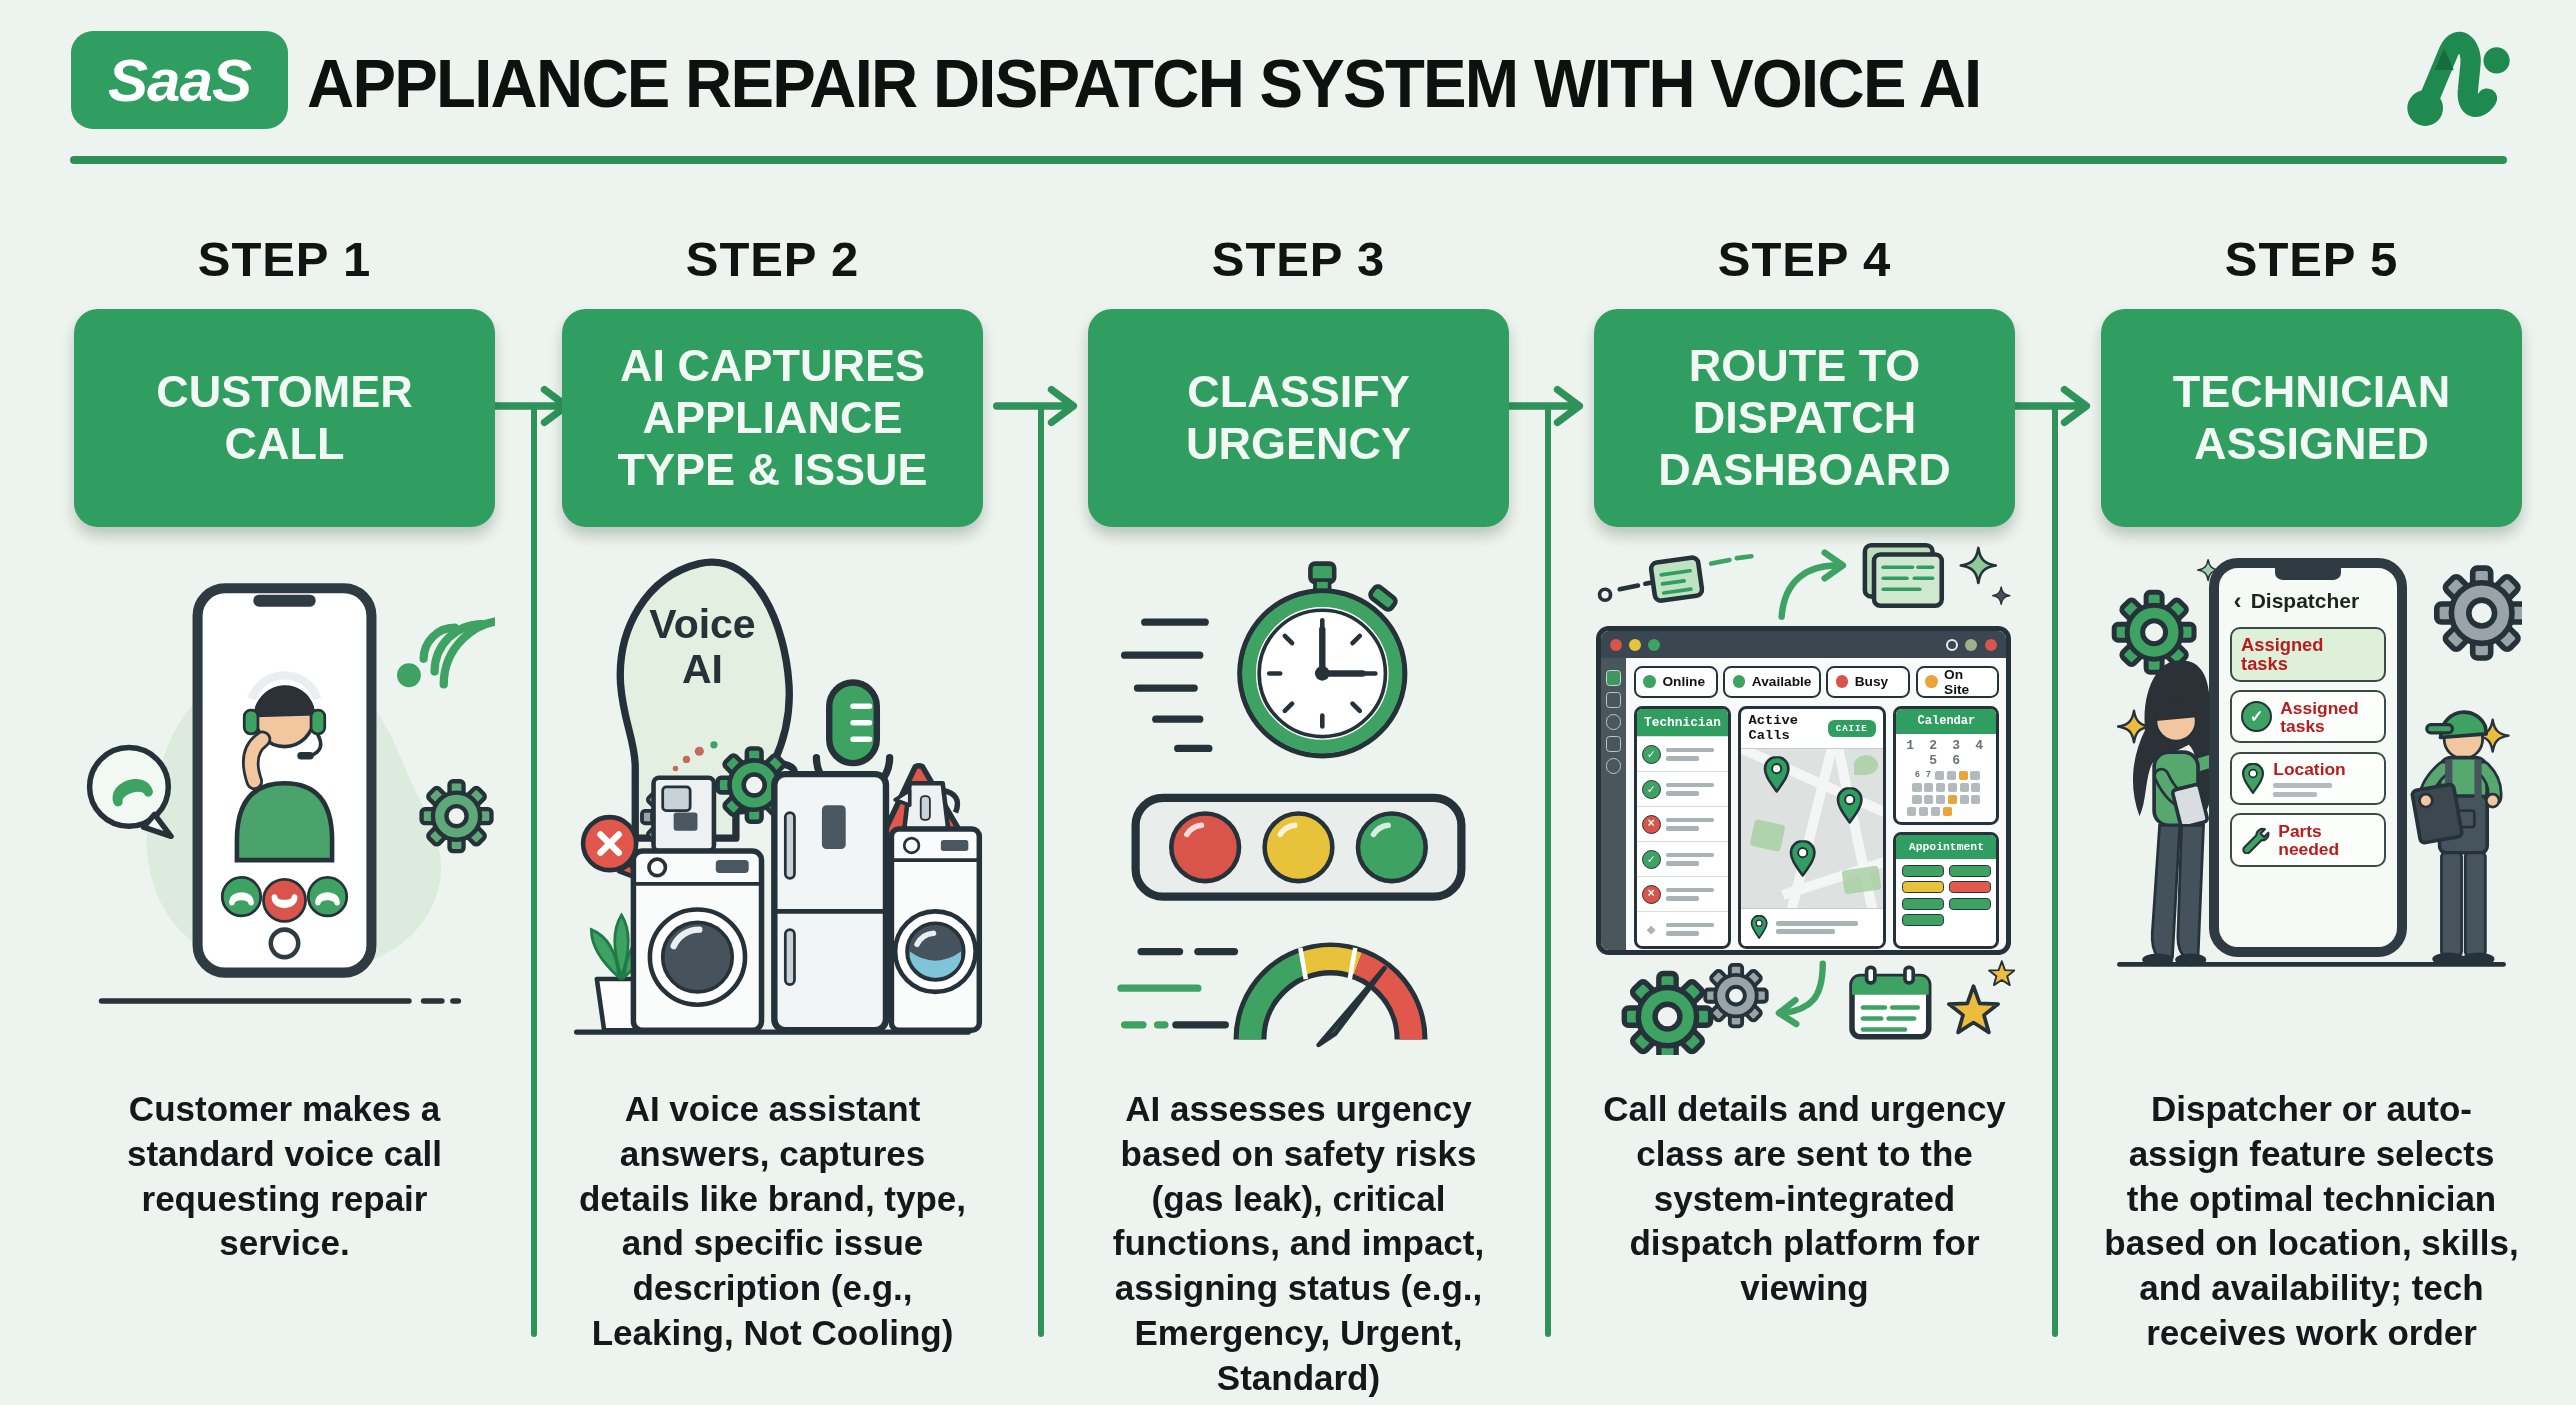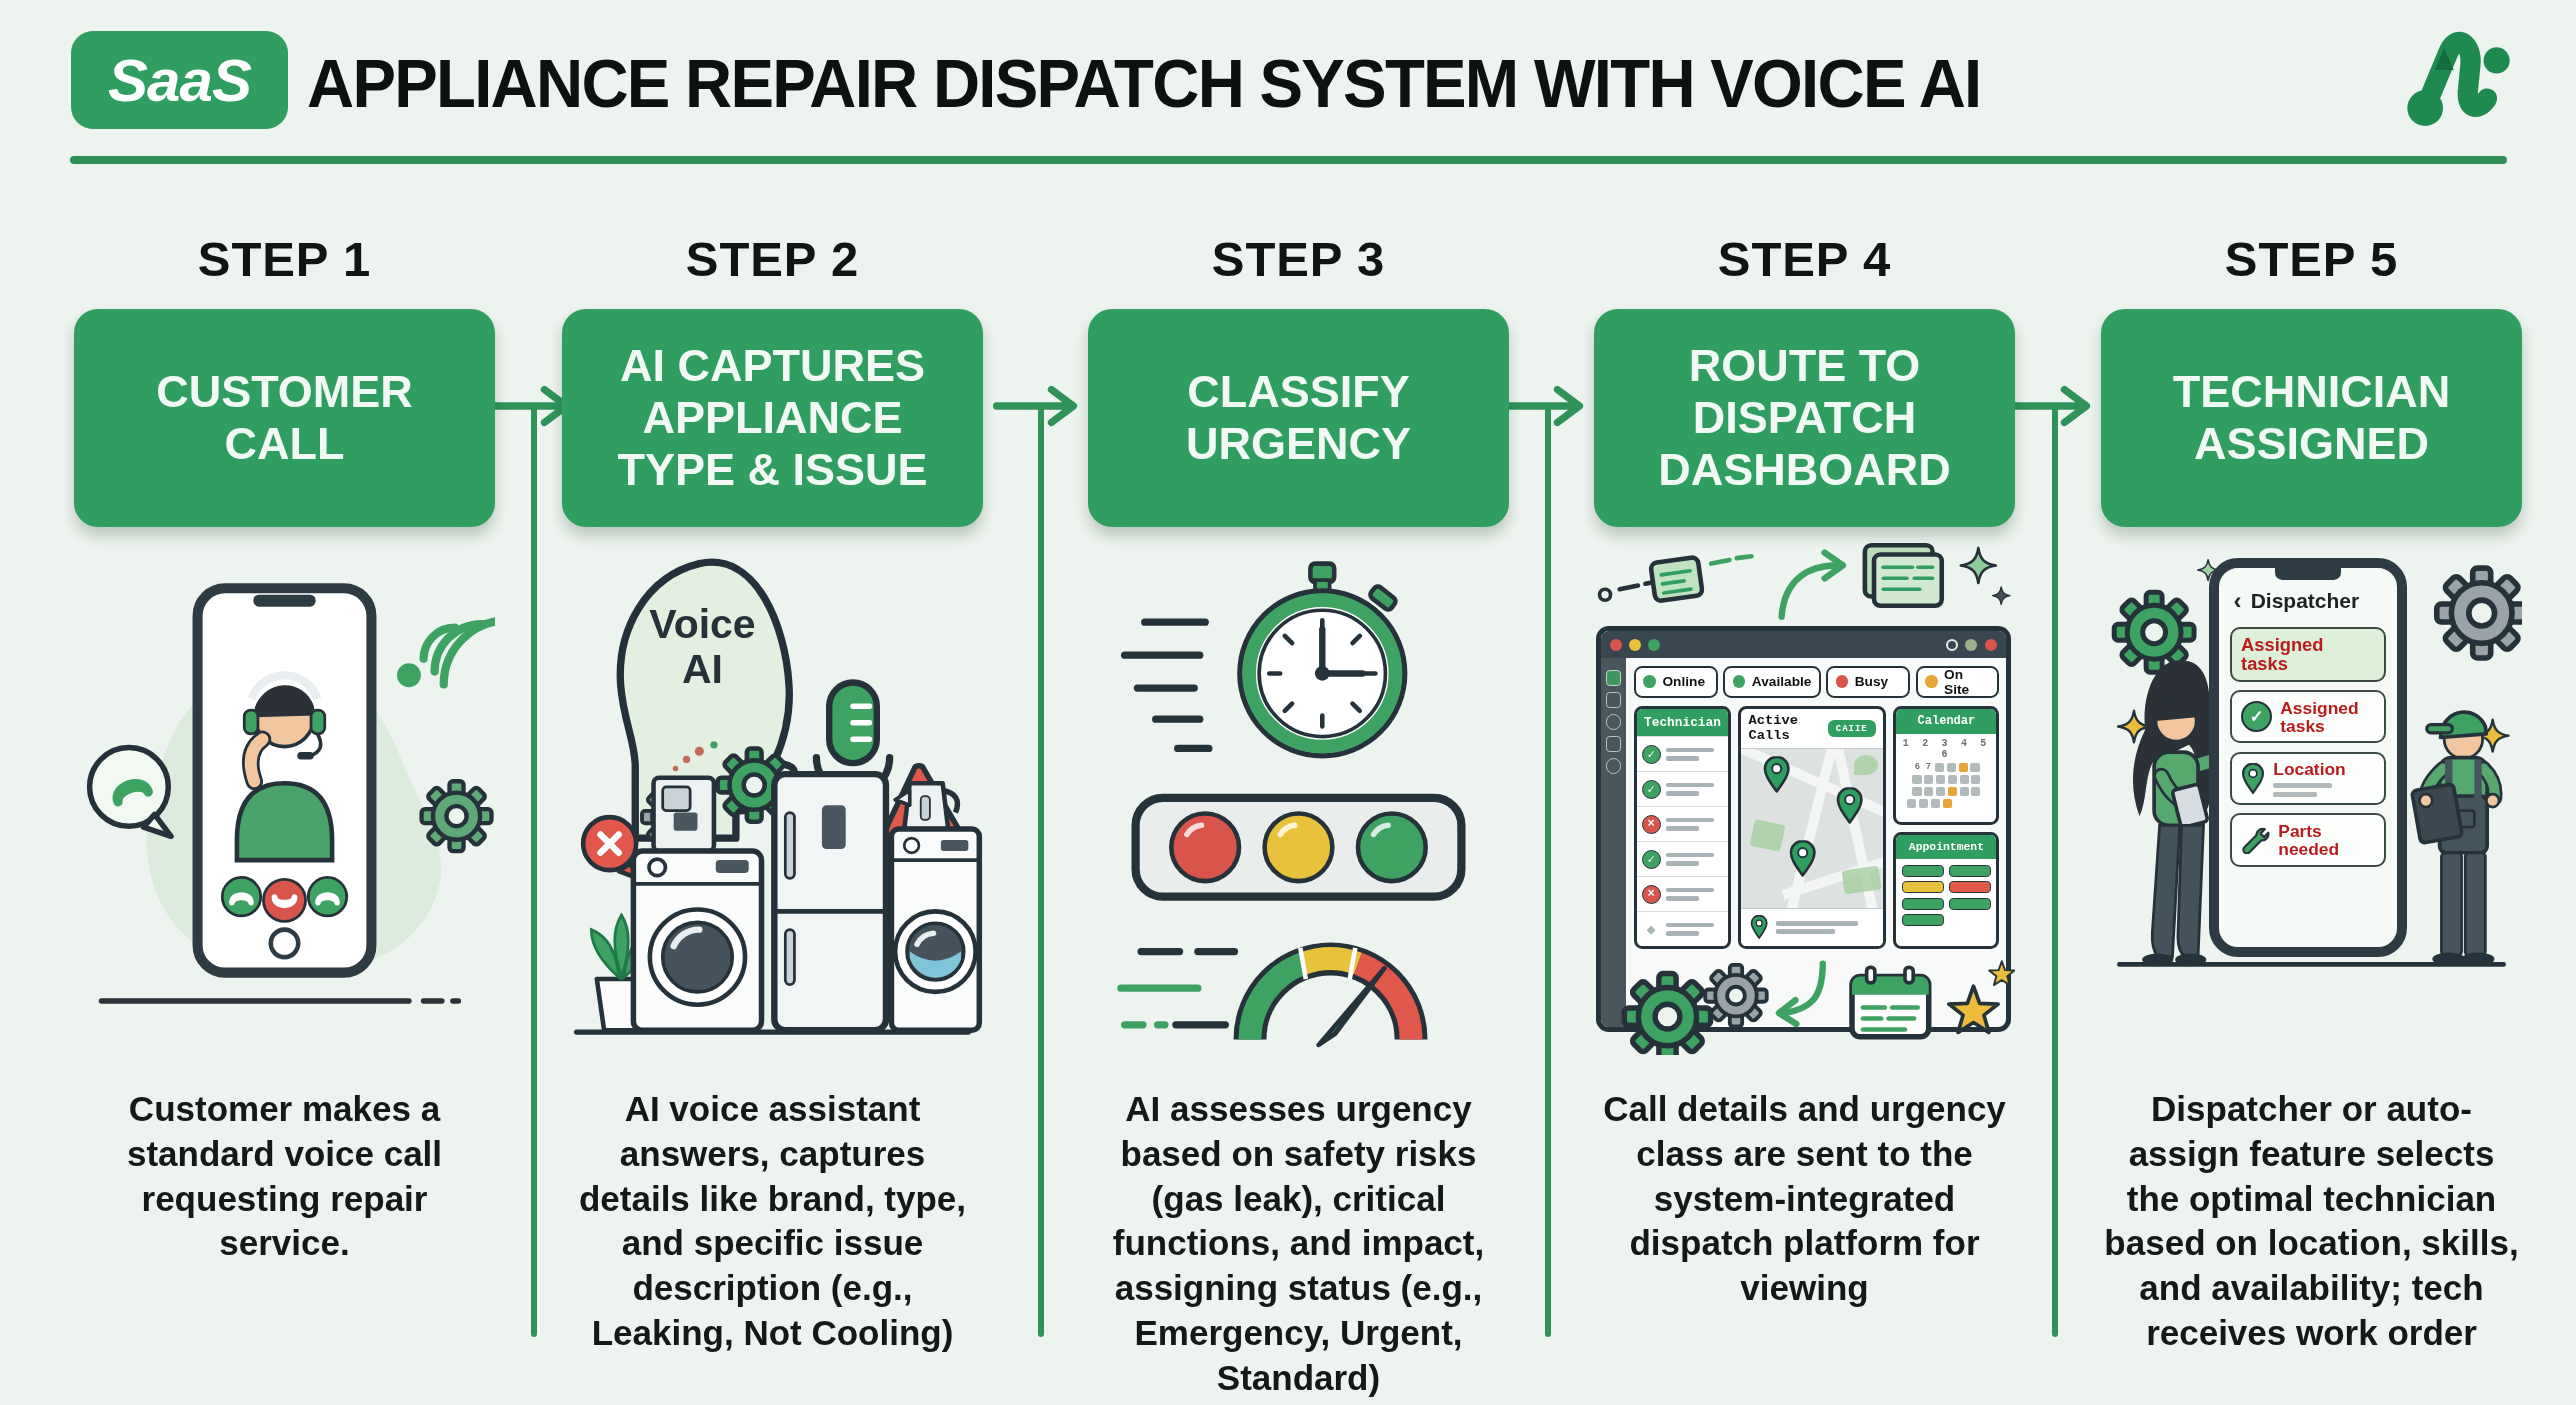--- a/index.html
+++ b/index.html
@@ -26,21 +26,21 @@
     display:flex;align-items:center;justify-content:center;text-align:center;
     font-size:45px;font-weight:800;color:#f2f8f3;line-height:1.16;padding:0 22px;
     box-shadow:0 8.2px 12.8px rgba(20,50,32,.22);}
   .illus{position:relative;width:421px;height:517px;margin-top:11px;}
   .desc{margin-top:32px;text-align:center;font-size:35px;font-weight:700;line-height:1.28;color:#14181a;padding:0 1.8px;}
 
   .divider{position:absolute;width:6.4px;background:#2f9359;border-radius:3.7px;top:406px;height:931px;}
   .flow-arrow{position:absolute;top:384px;}
 
   
-  .dash-window{position:absolute;left:1.8px;top:88px;width:415px;height:406px;border:5.5px solid var(--ink);
+  .dash-window{position:absolute;left:1.8px;top:88px;width:415px;height:329px;border:5.5px solid var(--ink);
     border-radius:12.8px;background:var(--panel);overflow:hidden;}
   .dash-titlebar{height:27.4px;background:#3a4750;display:flex;align-items:center;padding:0 9.1px;gap:7.3px;}
   .tdot{width:12px;height:12px;border-radius:50%;}
   .tdot.r{background:var(--red);} .tdot.y{background:var(--yellow);} .tdot.g{background:#3ea263;}
   .tdot.w{background:none;border:2.7px solid #e8ece9;} .tdot.sage{background:#9fb08f;}
   .dash-titlebar .spacer{flex:1;}
   .dash-sidebar{position:absolute;left:0;top:27.4px;bottom:0;width:25px;background:#49565c;padding-top:5.5px;}
   .sb-ic{width:15.6px;height:15.6px;margin:6.4px auto;border:1.8px solid #cfd8dc;border-radius:3.7px;opacity:.85;}
   .sb-ic.first{background:#3ea263;border-color:#d8efe0;}
   .sb-ic.round{border-radius:50%;}
@@ -68,21 +68,21 @@
   .badge-sm{background:var(--green);color:#fff;font-size:9.1px;font-weight:700;padding:2.7px 8.2px;border-radius:6.4px;letter-spacing:0.9px;}
   .map{flex:1;background:#dde2e1;position:relative;overflow:hidden;border-top:1.8px solid #c6cccb;border-bottom:1.8px solid #c6cccb;}
   .road{position:absolute;background:#f4f6f5;}
   .patch{position:absolute;background:#a8d0a4;border-radius:3.7px;opacity:.85;}
   .map svg{position:absolute;}
   .calls-foot{height:37px;display:flex;align-items:center;gap:7.3px;padding:0 9.1px;background:#fff;}
   .right-panel{width:106px;display:flex;flex-direction:column;gap:7.3px;}
   .cal-panel{border:3.7px solid var(--ink);border-radius:8.2px;background:#fff;overflow:hidden;height:119px;}
   .cal-panel .panel-h{height:25px;line-height:25px;font-size:12px;}
   .cal-body{padding:3.7px 4.6px;}
-  .cal-nums{font-size:10px;font-weight:700;color:#6a7275;text-align:center;letter-spacing:3.7px;}
+  .cal-nums{font-size:13px;font-weight:700;color:#6a7275;text-align:center;letter-spacing:3.7px;}
   .cal-row{display:flex;gap:2.7px;justify-content:center;margin-top:2.7px;align-items:center;}
   .cal-row .n{font-size:8.7px;font-weight:700;color:#6a7275;width:8.2px;text-align:center;}
   .sq{width:9.1px;height:9.1px;background:#b3babc;border-radius:1.8px;display:inline-block;}
   .sq.or{background:var(--orange);}
   .appt-panel{border:3.7px solid var(--ink);border-radius:8.2px;background:#fff;overflow:hidden;flex:1;}
   .appt-panel .panel-h{height:24px;line-height:24px;font-size:11.4px;}
   .appt-body{display:grid;grid-template-columns:1fr 1fr;gap:4.6px;padding:5.5px;}
   .bar{height:12px;border:1.8px solid var(--ink);border-radius:4.6px;}
   .bar.g{background:#3ea263;} .bar.y{background:var(--yellow);} .bar.r{background:#e25a4c;}
 

